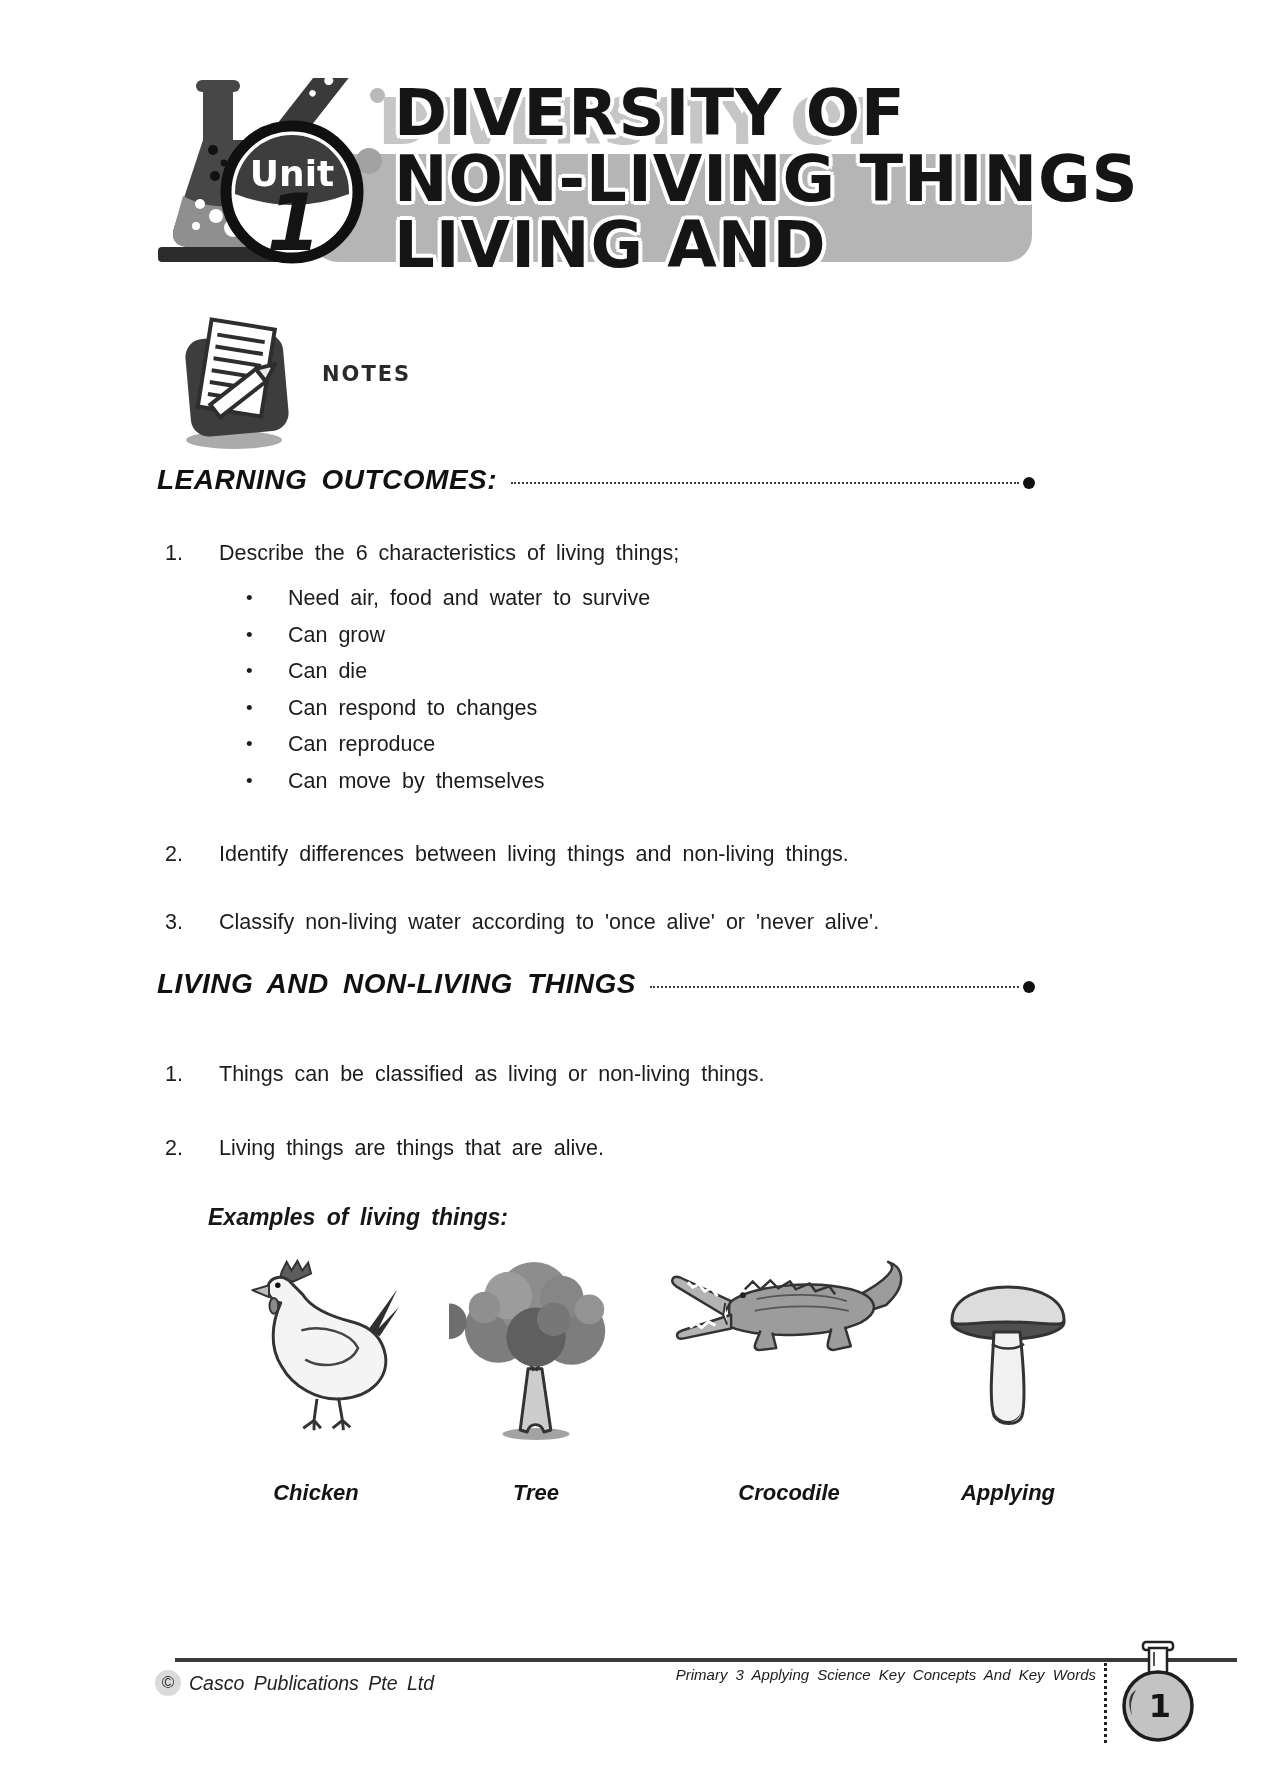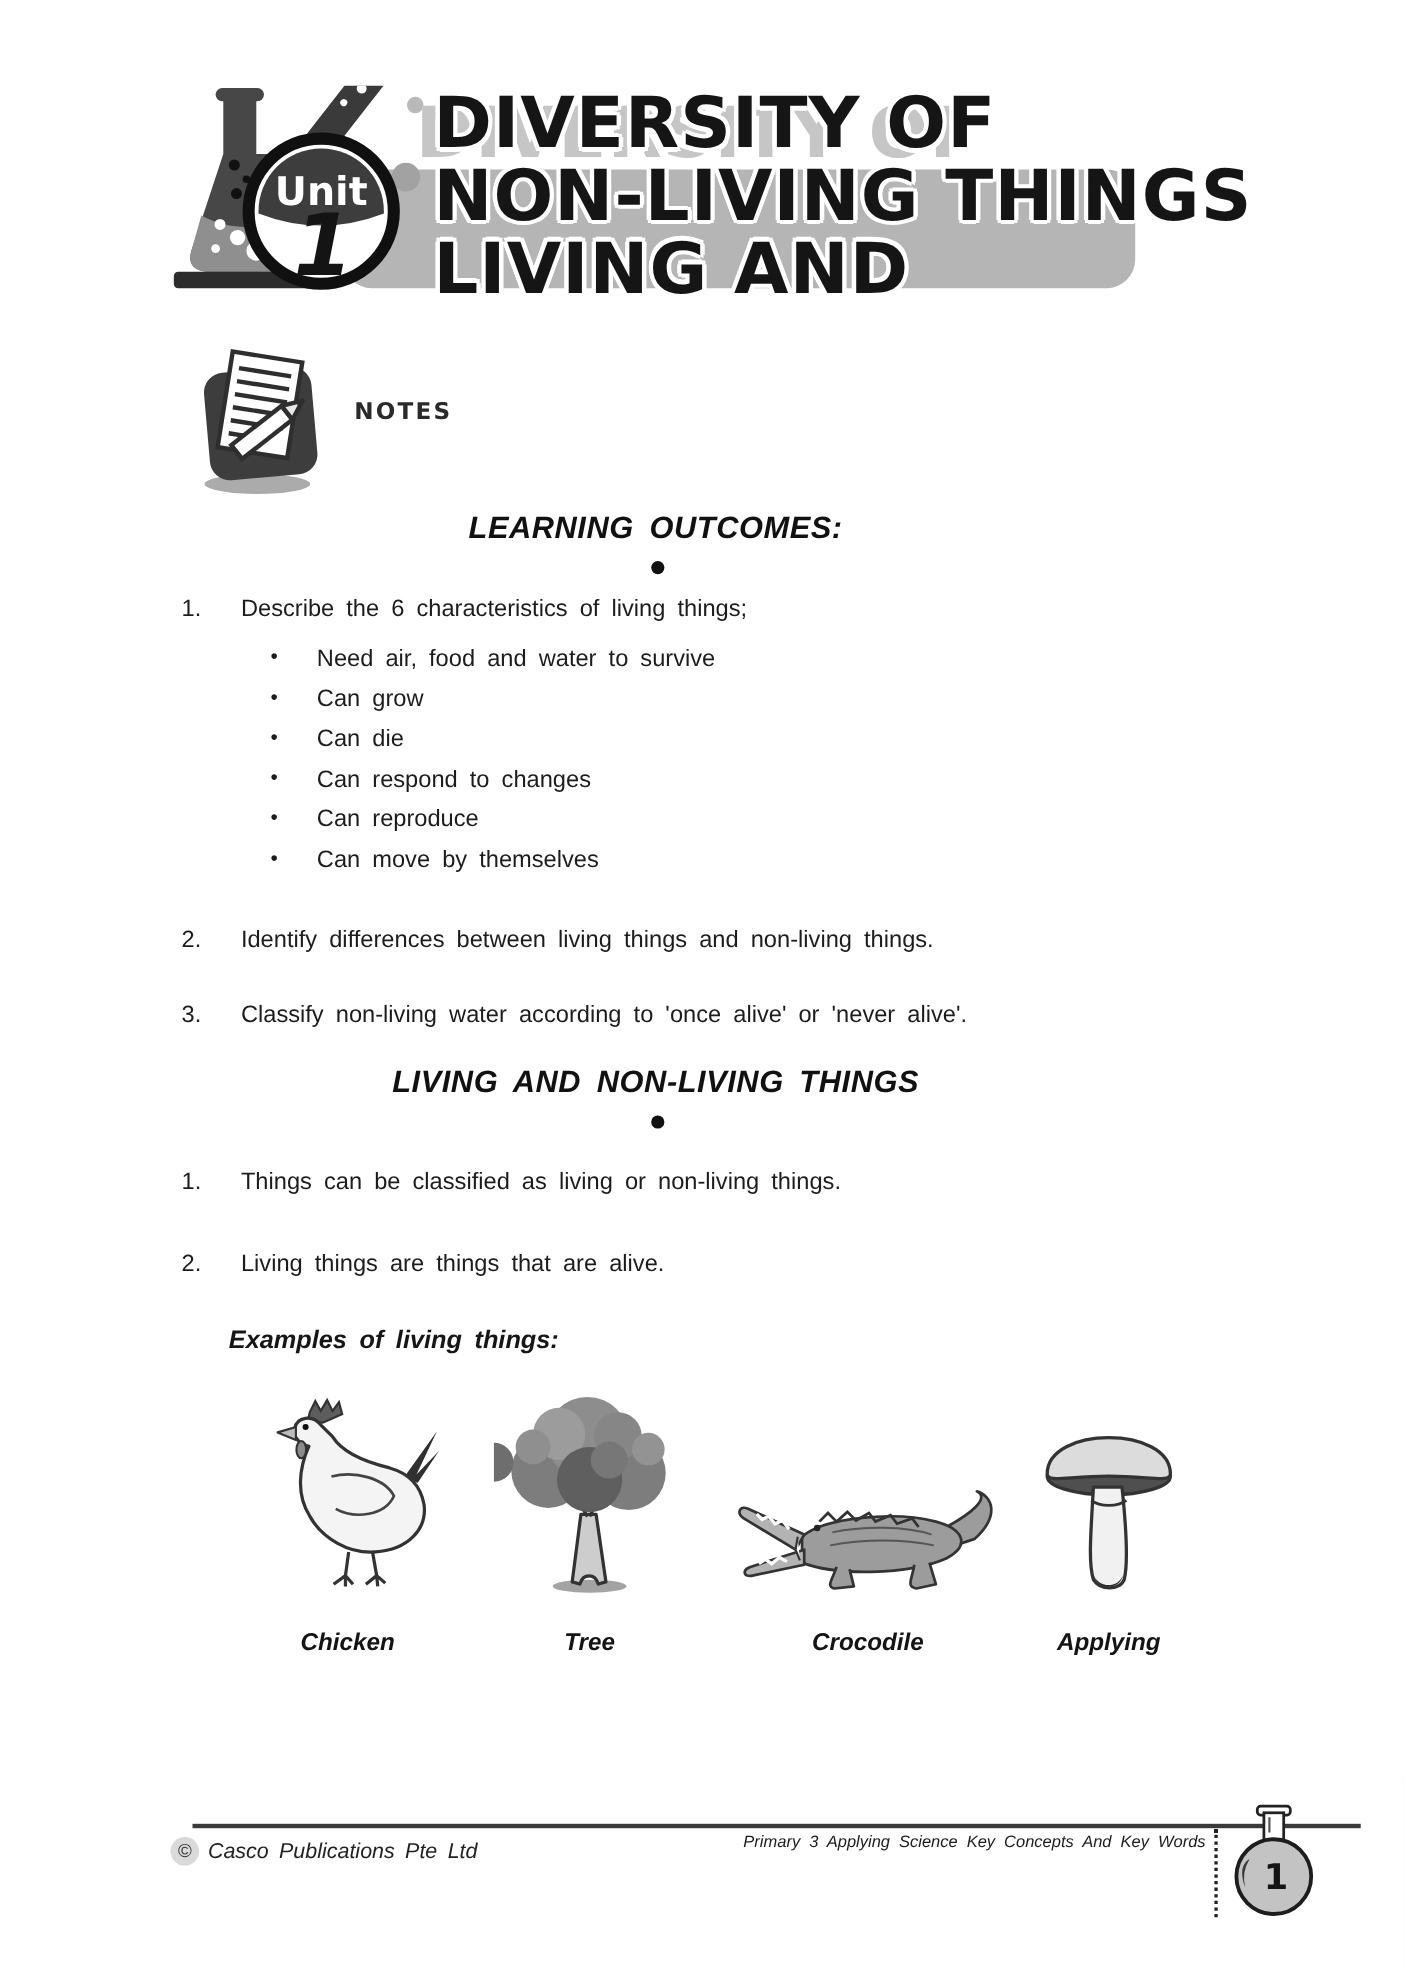--- a/index.html
+++ b/index.html
@@ -38,21 +38,21 @@
   
   .notes-icon { position:absolute; left:172px; top:312px; width:140px; height:140px; }
   .notes-label {
     position:absolute; left:322px; top:362px;
     font-family:"DejaVu Sans", sans-serif; font-weight:bold;
     font-size:21px; letter-spacing:2px; color:#2a2a2a;
   }
   
   .sec-heading {
     position:absolute; left:157px; width:878px;
-    display:flex; align-items:center;flex-direction:column;
+    display:flex; align-items:center;
   }
   .sec-heading .ht {
     font-weight:bold; font-style:italic; font-size:28px; color:#111;
     letter-spacing:0.5px; word-spacing:6px; white-space:nowrap;
   }
   .sec-heading .rule {
     flex:1; height:0; border-bottom:2px dotted #3c3c3c; margin-left:14px; margin-top:6px;
   }
   .sec-heading .end-dot {
     width:12px; height:12px; border-radius:50%; background:#111;
@@ -80,21 +80,21 @@
   .i-ln2 { top:1136px; }
   .examples-heading {
     position:absolute; left:208px; top:1204px;
     font-weight:bold; font-style:italic; font-size:23px; color:#161616;
     word-spacing:5px;
     text-align:center;
   }
   
   .fig {
     position:absolute; top:1252px; height:254px;
-    display:flex; flex-direction:column; align-items:center; justify-content:flex-end;
+    display:flex; flex-direction:column; align-items:center; justify-content:space-between;
   }
   .fig .caption {
     margin-top:30px; font-weight:bold; font-style:italic; font-size:22px; color:#141414;
   }
   .fig-chicken  { left:231px; width:170px; }
   .fig-tree     { left:448px; width:176px; }
   .fig-croc     { left:664px; width:250px; }
   .fig-mushroom { left:941px; width:134px; }
   
   .footer-rule {

